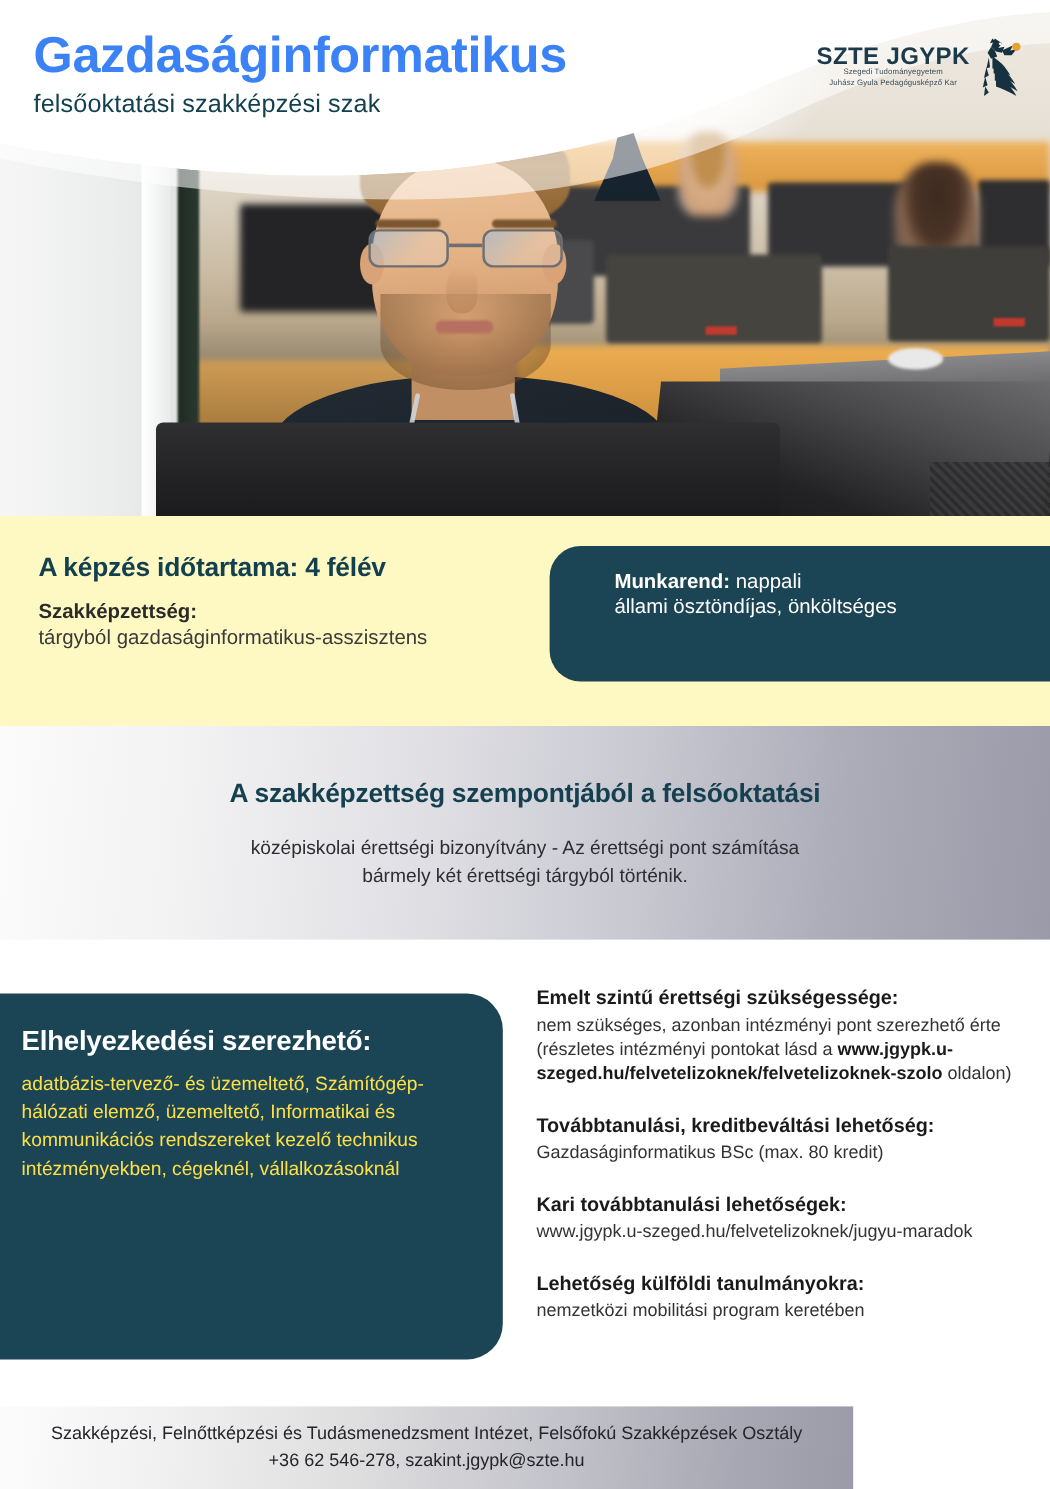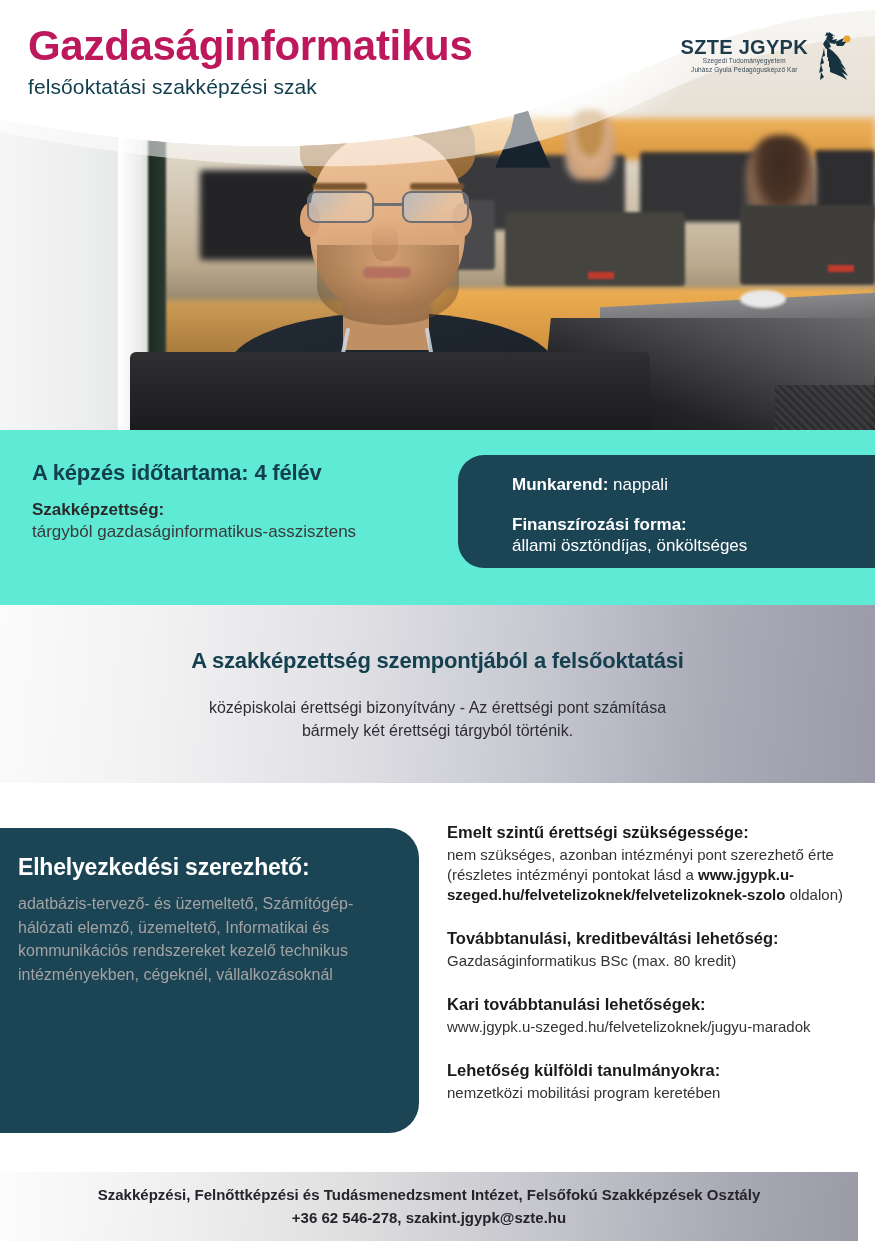--- a/index.html
+++ b/index.html
@@ -102,32 +102,32 @@
                background:linear-gradient(90deg,#f6f6f6 0%,#eceded 55%,#dfe1e0 100%); }
   .ph-panelL2 { position:absolute; left:118px; top:0; width:24px; height:430px;
                 background:linear-gradient(90deg,#ffffff 0%,#e9eaea 100%); }
   .ph-dark-strip { position:absolute; left:148px; top:30px; width:18px; height:400px;
                    background:linear-gradient(90deg,#1d2a22 0%,#2b3a30 100%); filter:blur(1px); }
 
   
   .hero-mask { position:absolute; left:0; top:0; width:875px; height:200px; pointer-events:none; }
 
   .hero-title { position:absolute; left:28px; top:24px; z-index:6; }
-  .hero-title h1 { font-size:42px; font-weight:700; color:#be185d; letter-spacing:-.3px; line-height:1.05; }
+  .hero-title h1 { font-size:42px; font-weight:700; color:#3b82f6; letter-spacing:-.3px; line-height:1.05; }
   .hero-title h2 { font-size:21px; font-weight:400; color:#13404f; margin-top:7px; letter-spacing:.1px; }
 
   
   .logo-wrap { position:absolute; right:18px; top:30px; z-index:7; display:flex; align-items:center; gap:5px; }
   .logo-text { text-align:center; }
   .logo-main { font-size:20px; font-weight:700; color:#1d3a4a; letter-spacing:.3px; line-height:1; }
   .logo-sub1, .logo-sub2 { font-size:6.5px; color:#3a4b57; line-height:1.35; letter-spacing:.1px; }
   .logo-bird { width:44px; height:52px; }
 
   
-  .info { position:absolute; left:0; top:430px; width:875px; height:175px; background:#5eead4; }
+  .info { position:absolute; left:0; top:430px; width:875px; height:175px; background:#fef9c3; }
   .info-left { position:absolute; left:32px; top:30px; width:400px; }
   .info-dur { font-size:22px; font-weight:700; color:#13404f; letter-spacing:-.2px; }
   .info-qual-h { font-size:17px; font-weight:700; color:#2b2b2b; margin-top:14px; }
   .info-qual-v { font-size:17px; font-weight:400; color:#3a3a3a; margin-top:2px; }
   .teal-card { position:absolute; left:458px; top:25px; width:417px; height:113px;
                background:#1b4454; border-radius:26px 0 0 26px; padding:20px 32px 0 54px; color:#fff; }
   .tc-row1 { font-size:17px; }
   .tc-row1 b { font-weight:700; }
   .tc-h2 { font-size:17px; font-weight:700; margin-top:20px; }
   .tc-v2 { font-size:17px; font-weight:400; margin-top:1px; }
@@ -137,32 +137,32 @@
           background:linear-gradient(95deg,#fbfbfb 0%,#f2f2f3 18%,#e2e2e6 38%,#c9c9d2 60%,#acacb9 80%,#9a9aa8 100%);
           display:flex; flex-direction:column; align-items:center; justify-content:center; }
   .band h3 { font-size:22px; font-weight:700; color:#15404f; text-align:center; line-height:1.32; letter-spacing:-.2px; }
   .band p { font-size:16px; color:#2d2d33; text-align:center; line-height:1.42; margin-top:22px; }
 
   
   .main { position:absolute; left:0; top:800px; width:875px; height:360px; }
   .job-card { position:absolute; left:-28px; top:28px; width:447px; height:305px;
               background:#1b4454; border-radius:0 30px 30px 0; padding:26px 22px 0 46px; color:#fff; }
   .job-card h3 { font-size:23px; font-weight:700; letter-spacing:-.2px; }
-  .job-card p { font-size:16px; line-height:1.47; margin-top:11px; color:#a3a3a3; }
+  .job-card p { font-size:16px; line-height:1.47; margin-top:11px; color:#fde047; }
 
   .right-col { position:absolute; left:447px; top:22px; width:415px; }
   .rc-block { margin-bottom:23px; }
   .rc-block h4 { font-size:16.5px; font-weight:700; color:#1a1a1a; line-height:1.25; }
   .rc-block p { font-size:15px; color:#333; line-height:1.35; margin-top:2px; }
   .rc-block p b { font-weight:700; color:#1a1a1a;margin-top:34px; }
 
   
-  .footer { position:absolute; left:0; top:1172px; width:858px; height:69px;
+  .footer { position:absolute; left:0; top:1172px; width:711px; height:69px;
             background:linear-gradient(95deg,#fcfcfc 0%,#f0f0f1 20%,#dededf 42%,#c2c2ca 66%,#a8a8b4 86%,#9b9ba7 100%);
-            display:flex; flex-direction:column; align-items:center; justify-content:center;font-weight:bold; }
+            display:flex; flex-direction:column; align-items:center; justify-content:center; }
   .footer div { font-size:15px; color:#24242a; line-height:1.5; text-align:center; }
 </style>
 </head>
 <body>
 
 <div class="poster">
 
   <div class="hero">
     <div class="photo">
       <div class="ph-wall"></div>
@@ -256,21 +256,20 @@
     <div class="info-left">
       <div class="info-dur">A képzés időtartama: 4 félév</div>
       <div class="info-qual-h">Szakképzettség:</div>
       <div class="info-qual-v">tárgyból gazdaságinformatikus-asszisztens</div>
     </div>
     <div class="teal-card">
       <div class="tc-row1">
         <b>Munkarend:</b>
         <span>nappali</span>
       </div>
-      <div class="tc-h2">Finanszírozási forma:</div>
       <div class="tc-v2">állami ösztöndíjas, önköltséges</div>
     </div>
   </div>
 
   <div class="band">
     <h3>
       <span>A szakképzettség szempontjából a felsőoktatási</span><br>
     </h3>
     <p>
       <span>középiskolai érettségi bizonyítvány - Az érettségi pont számítása</span><br>

